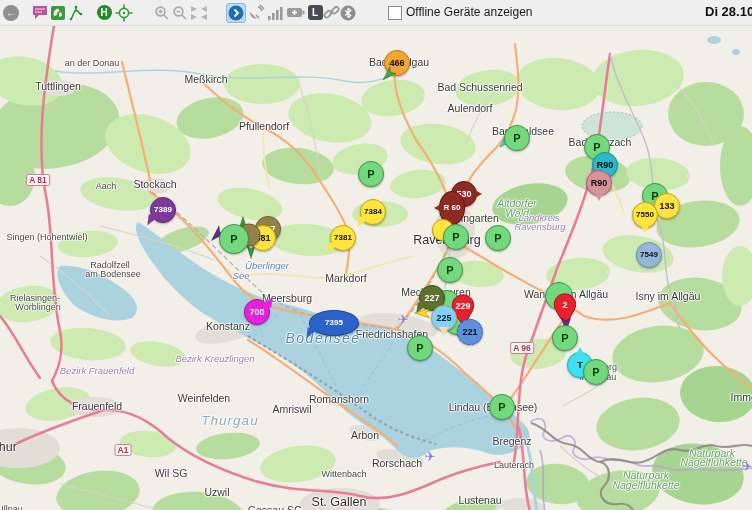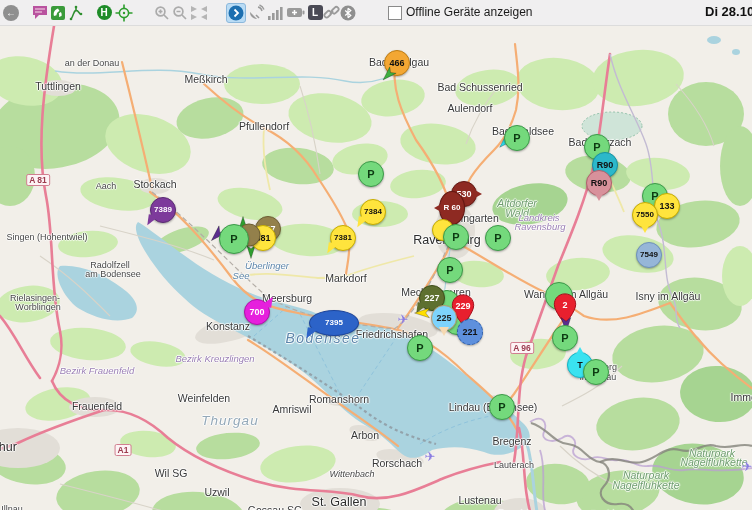--- a/index.html
+++ b/index.html
@@ -372,21 +372,21 @@
         <div class="ml town" style="left: 204px; top: 372px;">Weinfelden</div>
         <div class="ml town" style="left: 292px; top: 383px;">Amriswil</div>
         <div class="ml city" style="left: -12px; top: 421px;">Winterthur</div>
         <div class="ml small" style="left: 12px; top: 483px;">Illnau</div>
         <div class="ml town" style="left: 171px; top: 447px;">Wil SG</div>
         <div class="ml town" style="left: 217px; top: 466px;">Uzwil</div>
         <div class="ml town" style="left: 275px; top: 484px;">Gossau SG</div>
         <div class="ml town" style="left: 339px; top: 373px;">Romanshorn</div>
         <div class="ml town" style="left: 365px; top: 409px;">Arbon</div>
         <div class="ml town" style="left: 397px; top: 437px;">Rorschach</div>
-        <div class="ml small" style="left: 352px; top: 448px; font-style: italic;">Wittenbach</div>
+        <div class="ml small" style="left: 344px; top: 448px;">Wittenbach</div>
         <div class="ml city" style="left: 339px; top: 476px;">St. Gallen</div>
         <div class="ml water" style="left: 323px; top: 312px;">Bodensee</div>
         <div class="ml watersm" style="left: 245px; top: 239px; padding-left: 44px;">Überlinger</div>
         <div class="ml watersm" style="left: 241px; top: 249px;">See</div>
         <div class="ml regblue" style="left: 230px; top: 394px;">Thurgau</div>
         <div class="ml reggreen" style="left: 517px; top: 177px;">Altdorfer</div>
         <div class="ml reggreen" style="left: 517px; top: 187px;">Wald</div>
         <div class="ml regpurp" style="left: 539px; top: 191px;">Landkreis</div>
         <div class="ml regpurp" style="left: 540px; top: 200px;">Ravensburg</div>
         <div class="ml reggreen" style="left: 646px; top: 449px;">Naturpark</div>

